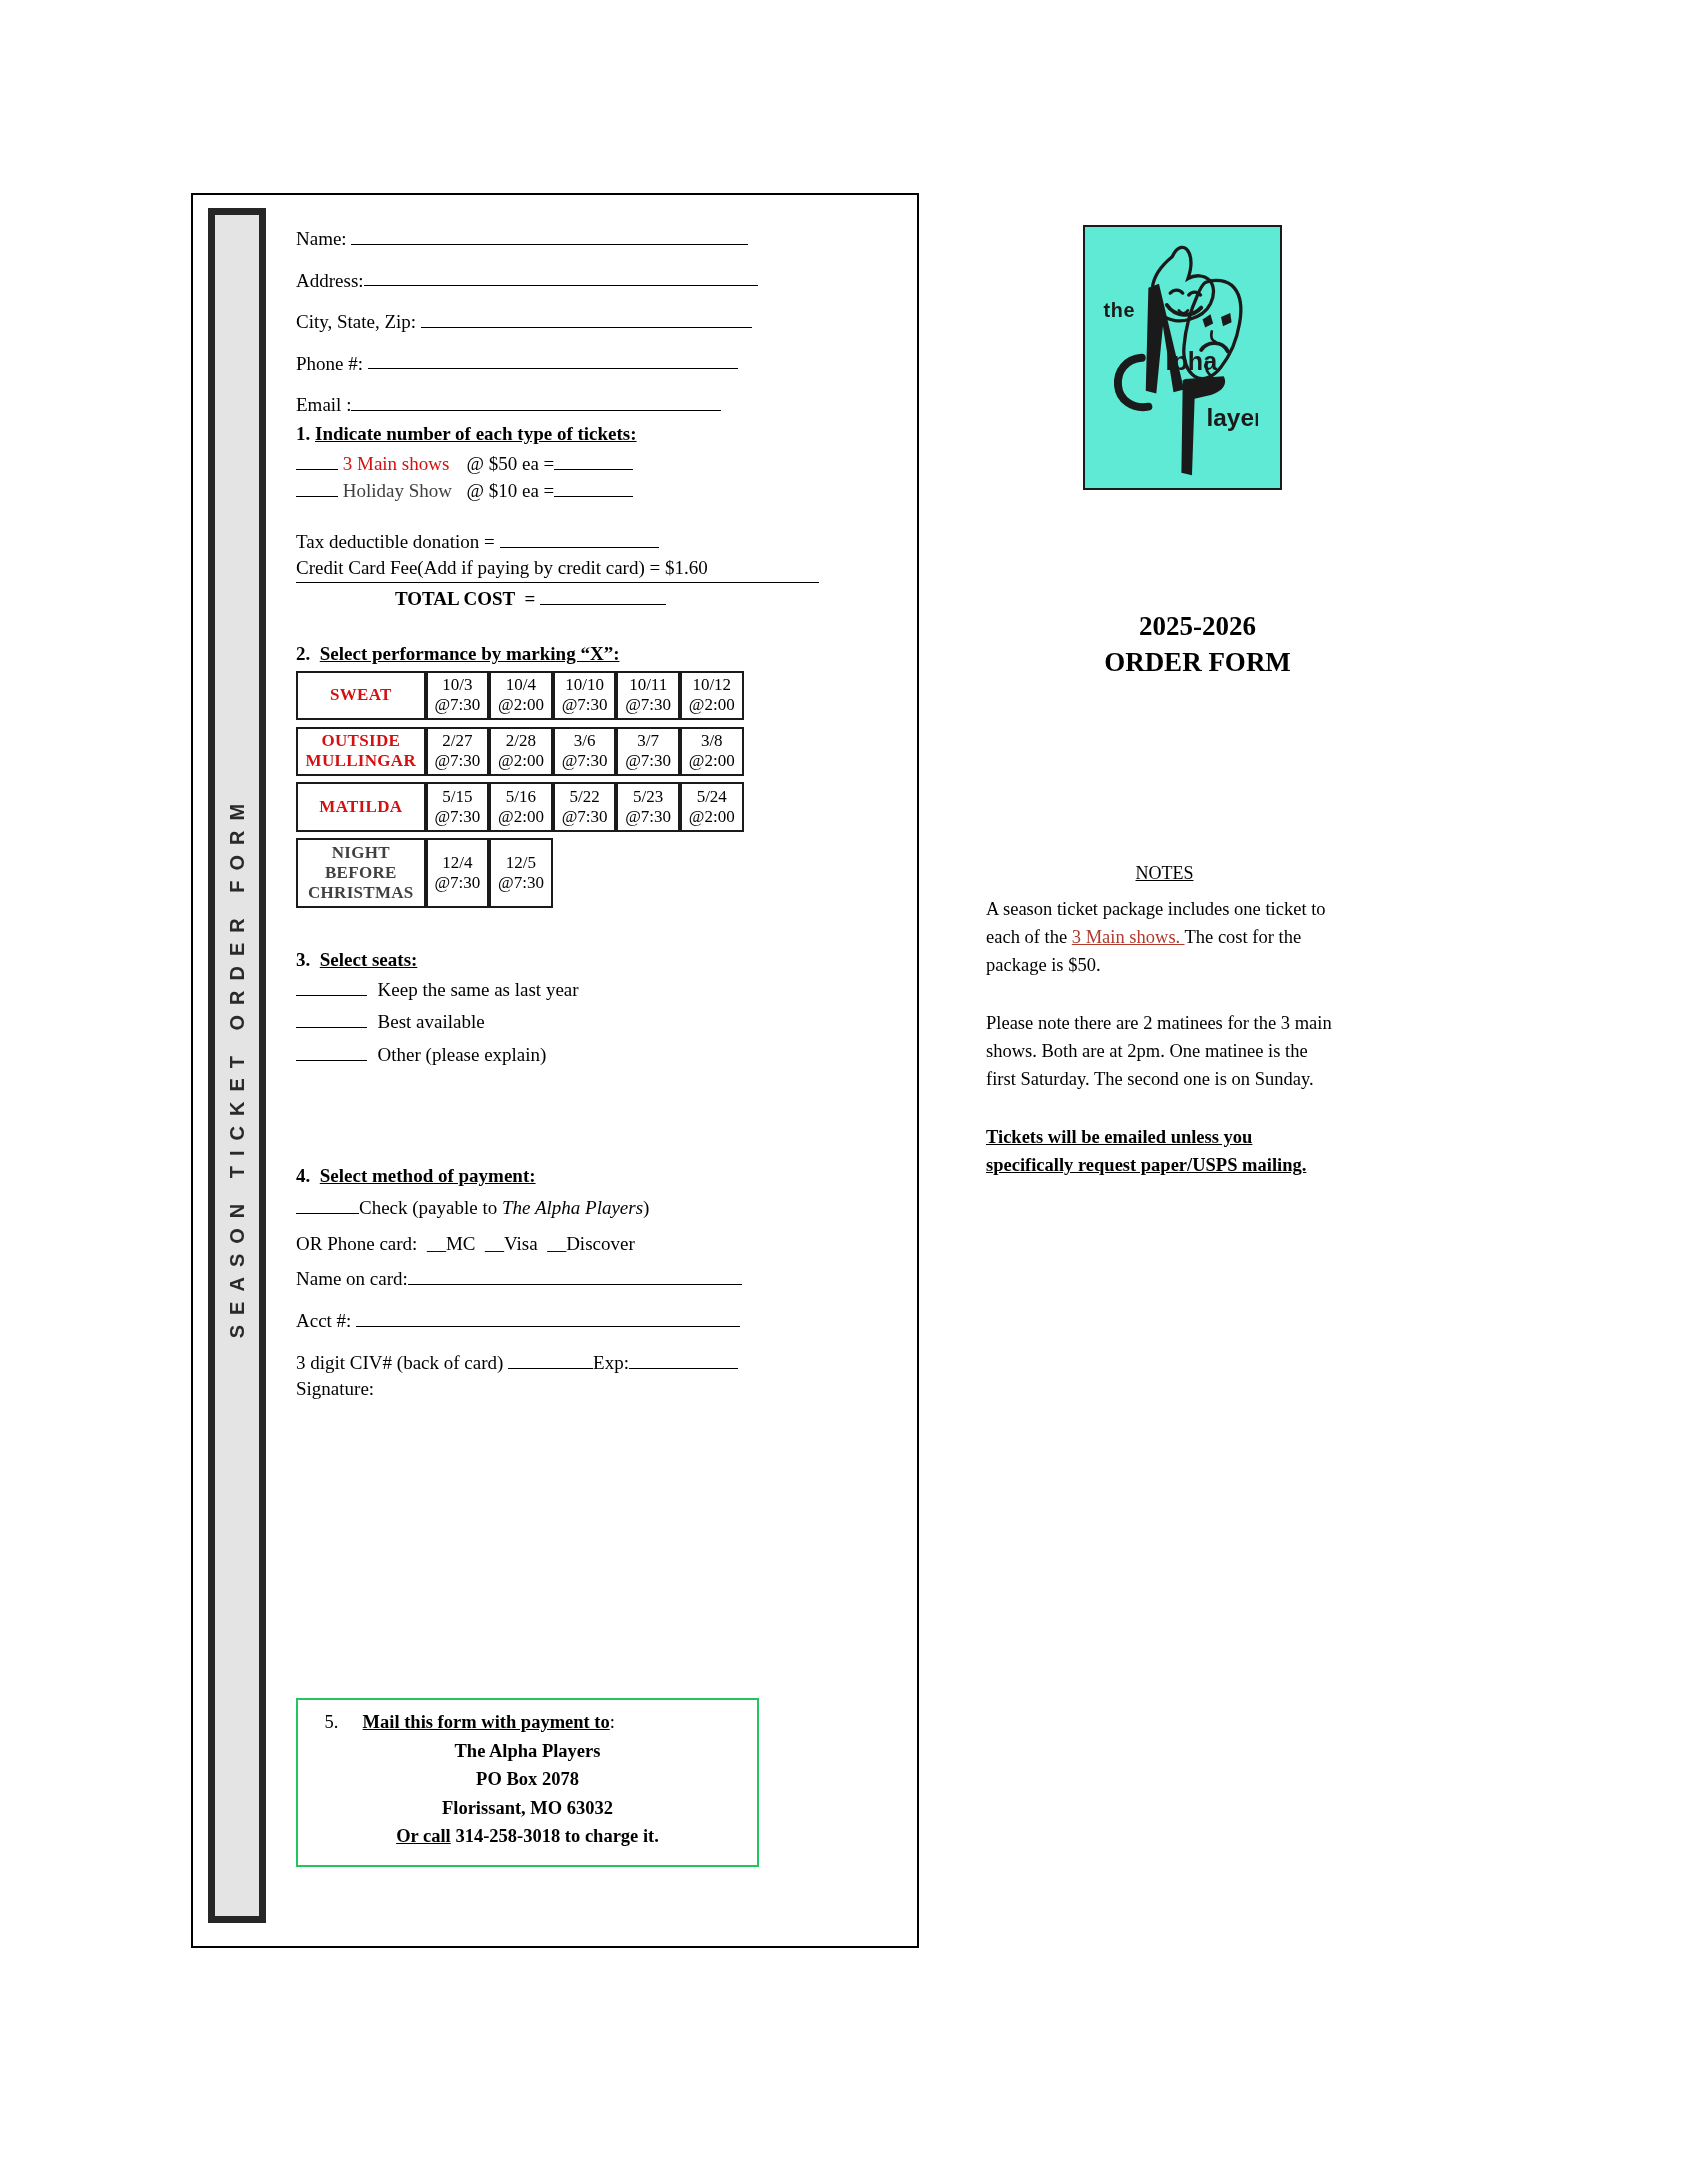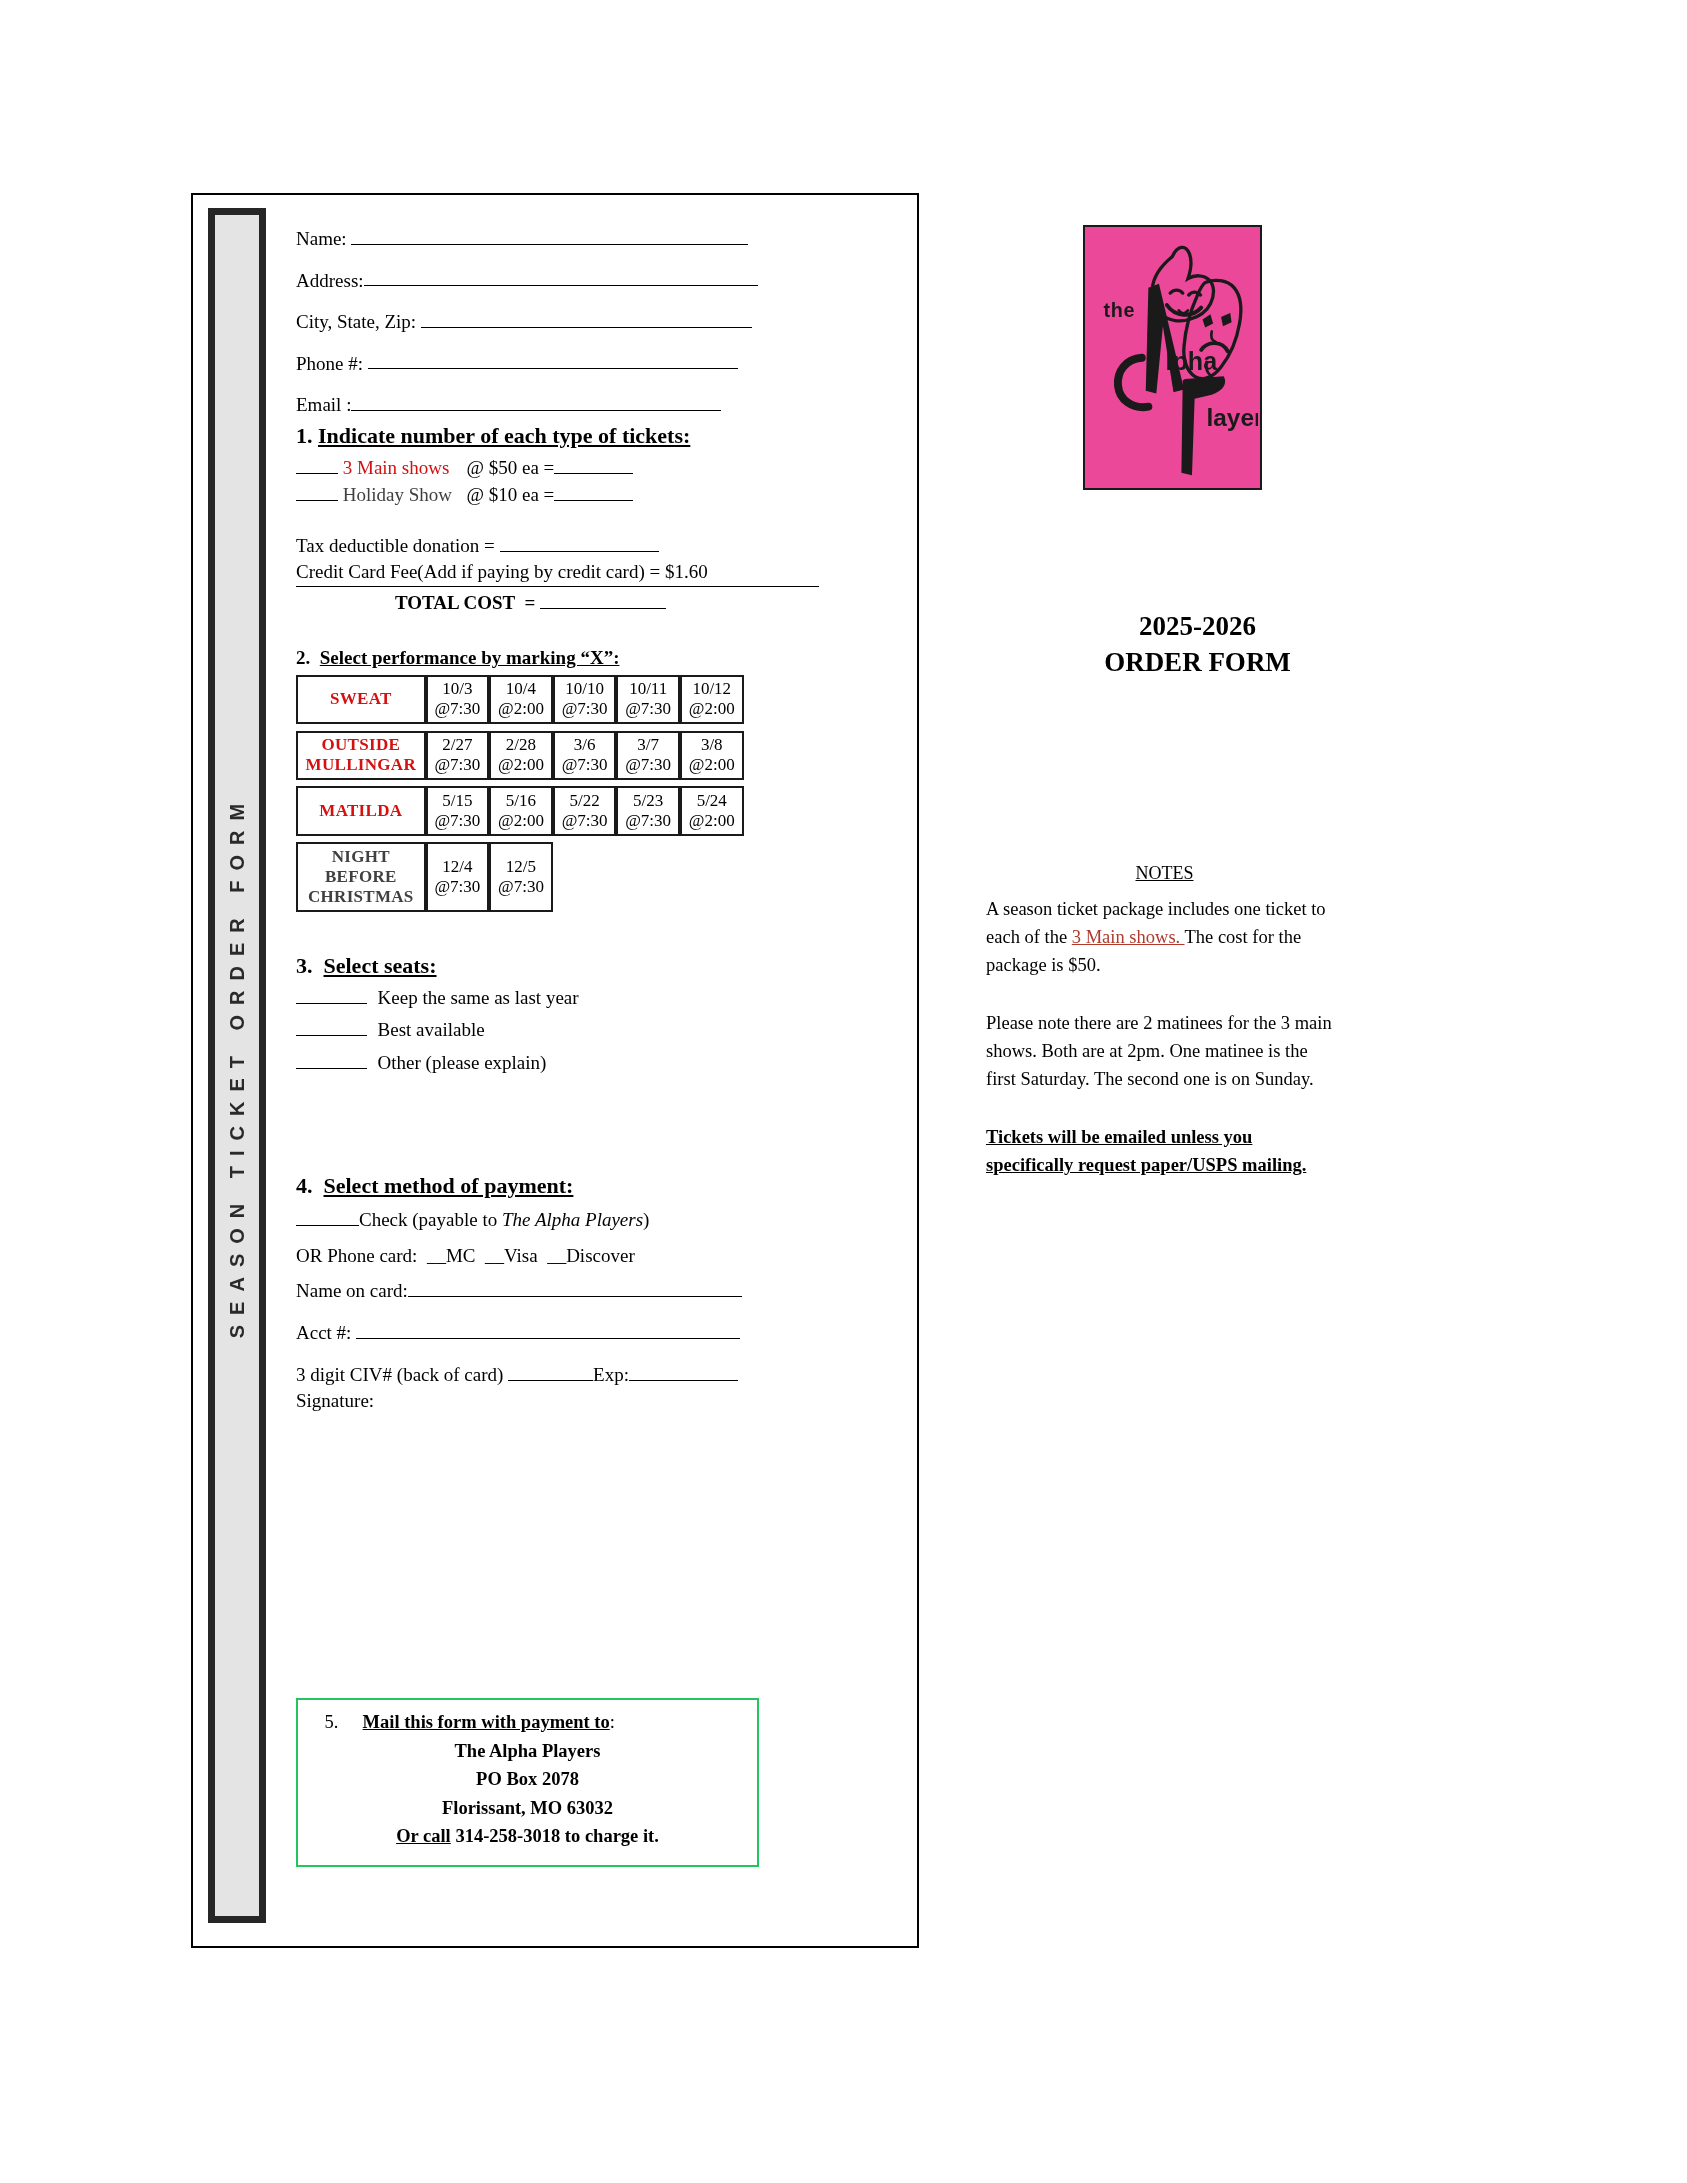--- a/index.html
+++ b/index.html
@@ -69,21 +69,21 @@
   }
   .fld .lbl { }
   .rule {
     display: inline-block;
     border-bottom: 1.3px solid #000;
     height: 0.82em;
     vertical-align: baseline;
   }
 
   .sect-head {
-    font-size: 22px;
+    font-size: 19px;
     font-weight: bold;
     margin-bottom: 8px;
   }
   .sect-head .u { text-decoration: underline; }
   .sect-head .num { font-weight: bold; }
 
   .ticket-row {
     font-size: 19px;
     margin-bottom: 5.3px;
     white-space: nowrap;
@@ -219,25 +219,25 @@
     position: absolute;
     left: 986px;
     top: 225px;
     width: 423px;
   }
 
   #logo-box {
     position: absolute;
     left: 97px;
     top: 0px;
-    width: 179px;
+    width: 199px;
     height: 265px;
     border: 2.6px solid #1a1a1a;
     box-sizing: border-box;
-    background: #ec4899;
+    background: #5eead4;
     overflow: hidden;
   }
   #logo-box svg { display: block; }
 
   #right-title {
     position: absolute;
     left: 0;
     top: 384px;
     width: 423px;
     text-align: center;

